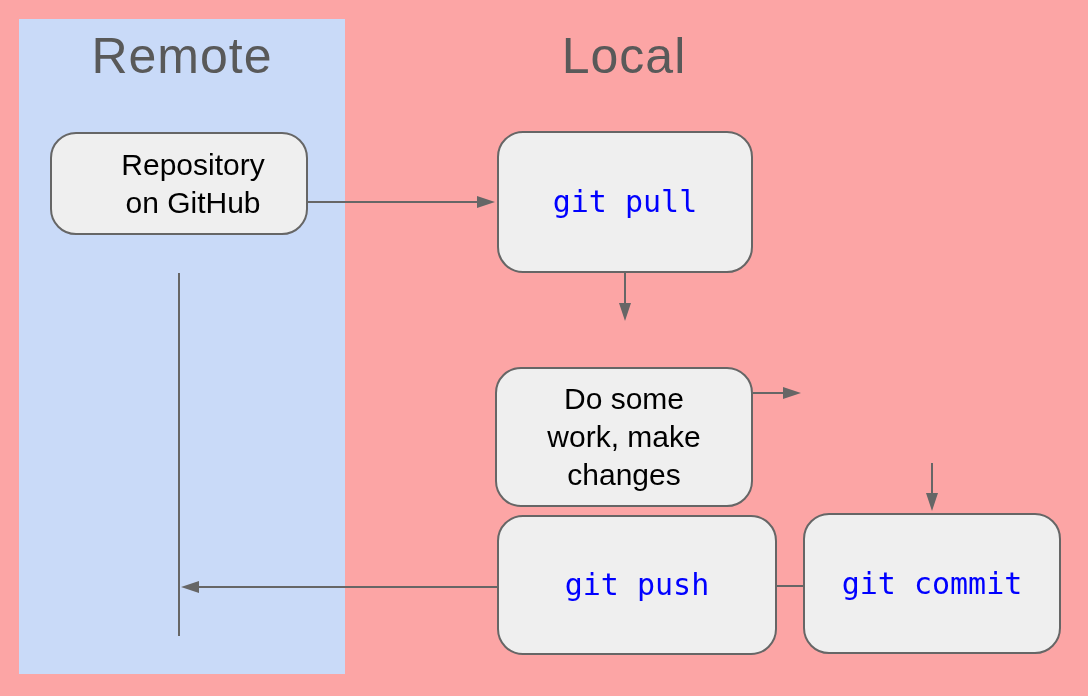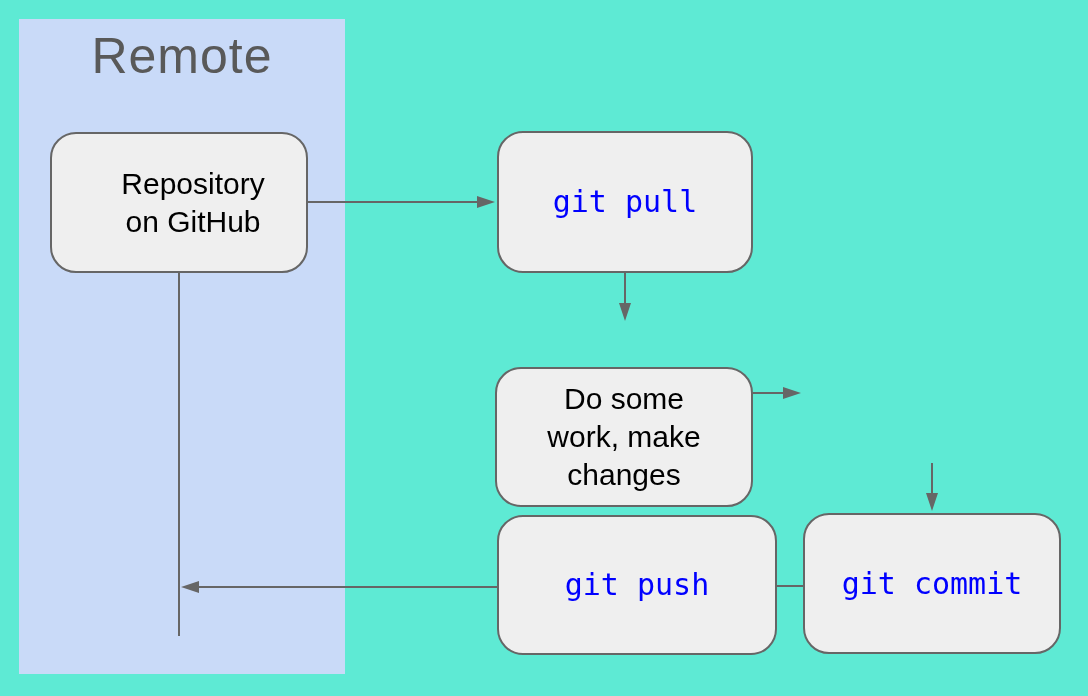--- a/index.html
+++ b/index.html
@@ -5,21 +5,21 @@
   html, body {
     margin: 0;
     padding: 0;
     background: #ffffff;
     font-family: "Liberation Sans", sans-serif;
   }
   .canvas {
     position: relative;
     width: 1088px;
     height: 696px;
-    background: #5eead4;
+    background: #fca5a5;
     overflow: hidden;
   }
   .remote-panel {
     position: absolute;
     left: 19px;
     top: 19px;
     width: 326px;
     height: 655px;
     background: #c9daf8;
   }
@@ -63,36 +63,37 @@
     white-space: pre-line;
     font-size: 30px;
     line-height: 38px;
     color: #000000;
   }
   .node-label.command {
     font-family: "DejaVu Sans Mono", monospace;
     font-size: 30px;
     color: #0000ff;
   }
-  .node-repo   { left: 50px;  top: 132px; width: 258px; height: 141px; padding-left: 28px; }
+  .node-repo   { left: 50px;  top: 132px; width: 258px; height: 103px; padding-left: 28px; }
   .node-pull   { left: 497px; top: 131px; width: 256px; height: 142px; }
   .node-work   { left: 495px; top: 323px; width: 258px; height: 140px; margin-top: 44px; }
   .node-add    { left: 803px; top: 323px; width: 258px; height: 140px; }
   .node-commit { left: 803px; top: 513px; width: 258px; height: 141px; }
   .node-push   { left: 497px; top: 515px; width: 280px; height: 140px; }
 </style>
 </head>
 <body>
 
 <div class="canvas">
 
   <div class="remote-panel"></div>
 
   <div class="section-title title-remote">Remote</div>
 
+  <div class="section-title title-local">Local</div>
 
   <svg class="arrow-layer" width="1088" height="696" viewBox="0 0 1088 696" xmlns="http://www.w3.org/2000/svg">
     <defs>
       <marker id="arrowhead" markerUnits="userSpaceOnUse" markerWidth="20" markerHeight="16" refX="0" refY="6" orient="auto">
         <path d="M0,0 L18,6 L0,12 Z" fill="#666666"></path>
       </marker>
     </defs>
 
     <line x1="308" y1="202" x2="477" y2="202" stroke="#666666" stroke-width="2" marker-end="url(#arrowhead)"></line>
 

